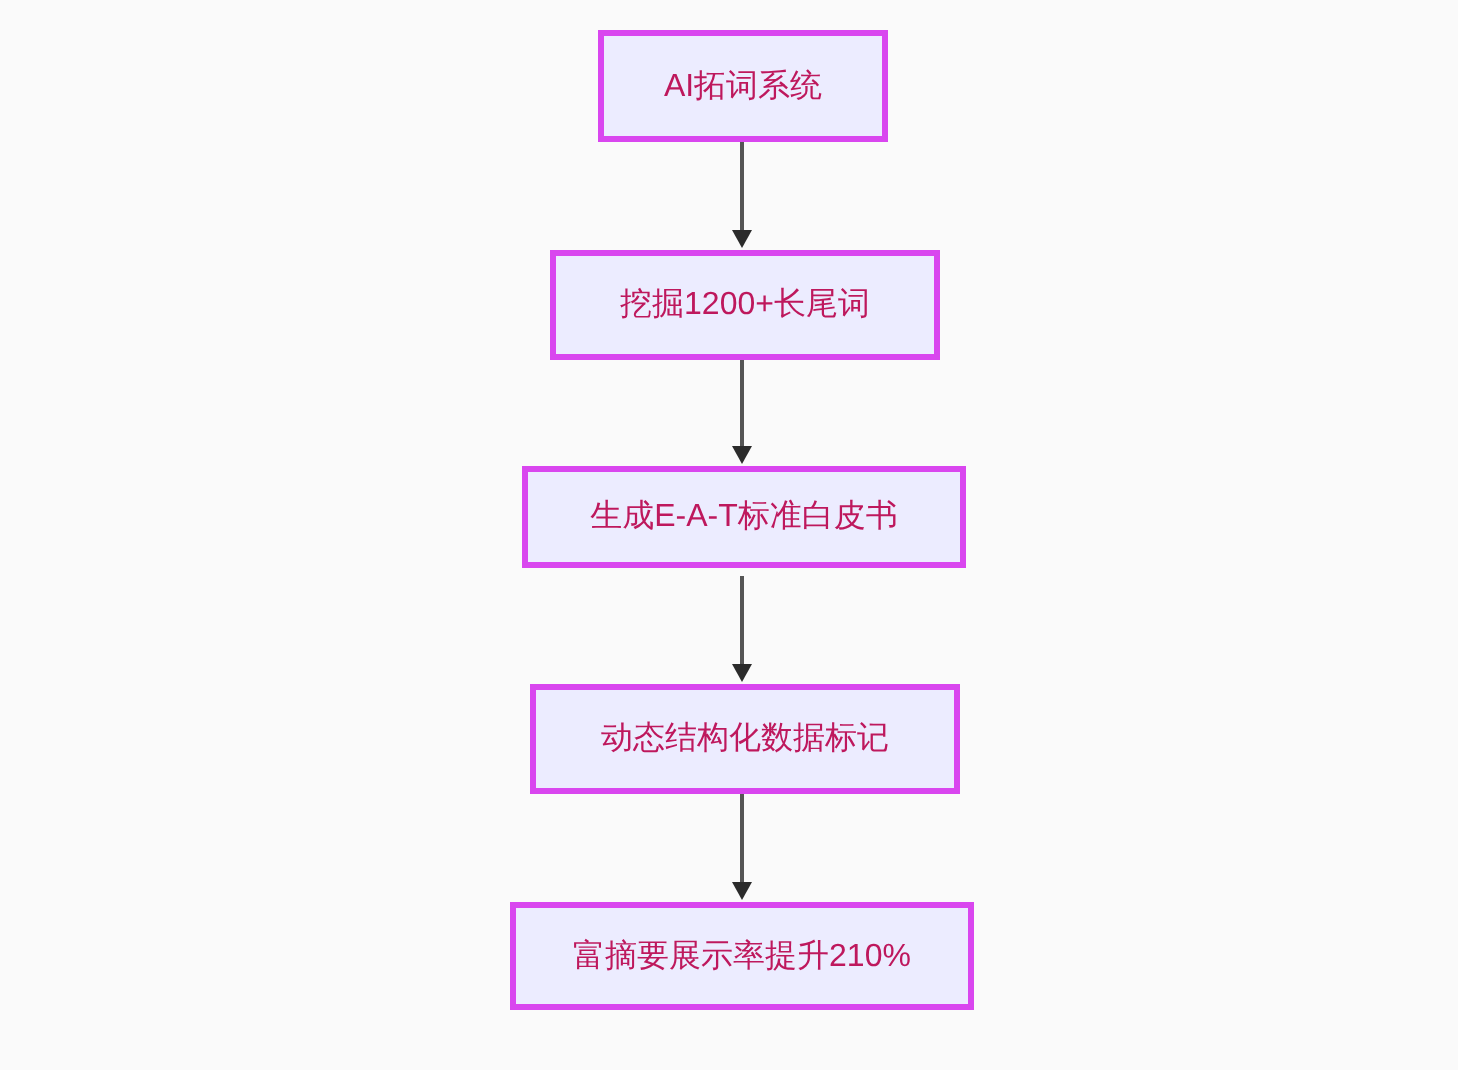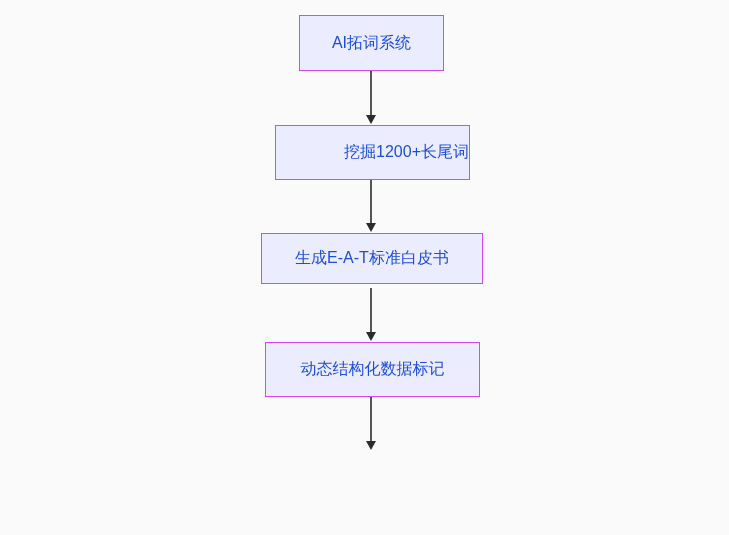--- a/index.html
+++ b/index.html
@@ -15,31 +15,31 @@
   }
   .canvas {
     position: relative;
     width: 729px;
     height: 535px;
   }
   .flow-node {
     position: absolute;
     box-sizing: border-box;
     background: #ECECFF;
-    border: 1px solid #d946ef;
-    color: #1d4ed8;
+    border: 3px solid #d946ef;
+    color: #be185d;
     font-size: 16px;
     display: flex;
     align-items: center;
     justify-content: center;
     text-align: center;
     white-space: nowrap;
   }
   .node-1 { left: 299px; top: 15px;  width: 145px; height: 56px; }
-  .node-2 { left: 275px; top: 125px; width: 195px; height: 55px; justify-content: flex-end; }
+  .node-2 { left: 275px; top: 125px; width: 195px; height: 55px; }
   .node-3 { left: 261px; top: 233px; width: 222px; height: 51px; }
   .node-4 { left: 265px; top: 342px; width: 215px; height: 55px; align-items: center; }
   .node-5 { left: 255px; top: 451px; width: 232px; height: 54px; }
 
   .edge {
     position: absolute;
     left: 365px;          
     width: 12px;
   }
   .edge .line {
@@ -101,14 +101,17 @@
 
   <div class="flow-node node-4">
     <span>动态结构化数据标记</span>
   </div>
 
   <div class="edge edge-4">
     <div class="line"></div>
     <div class="arrowhead"></div>
   </div>
 
+  <div class="flow-node node-5">
+    <span>富摘要展示率提升210%</span>
+  </div>
 
 </div>
 
 </body></html>

